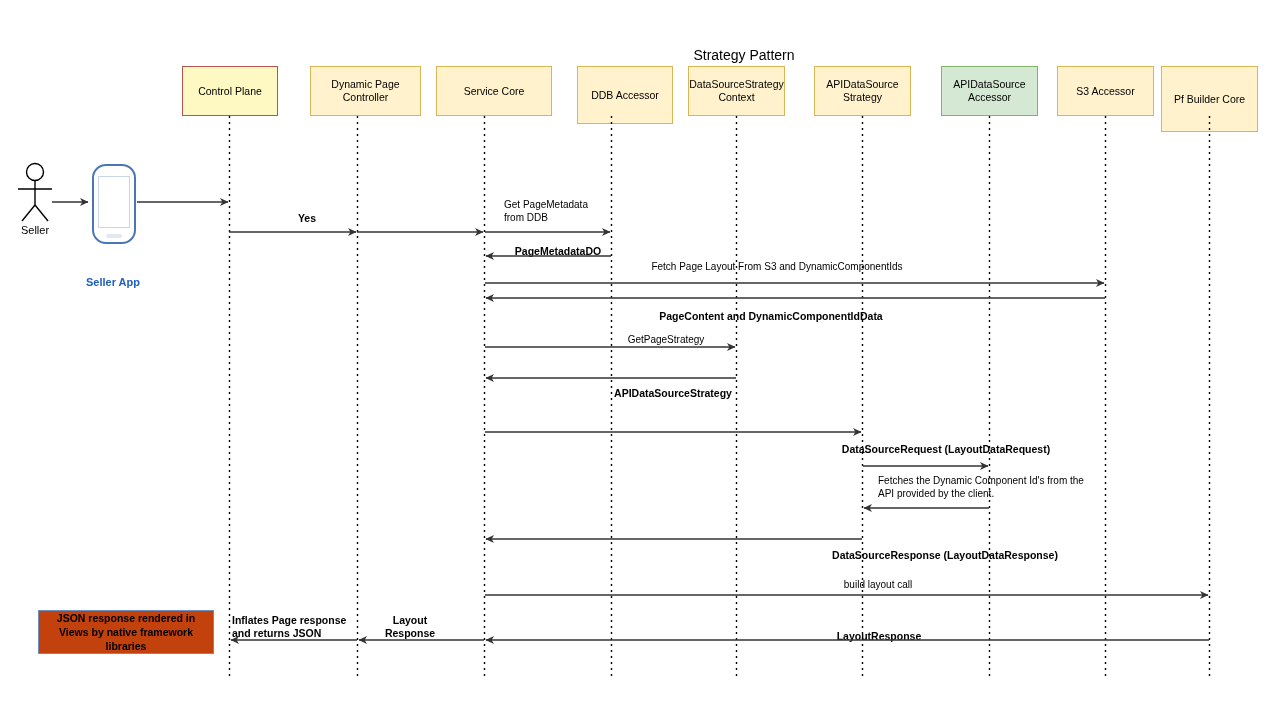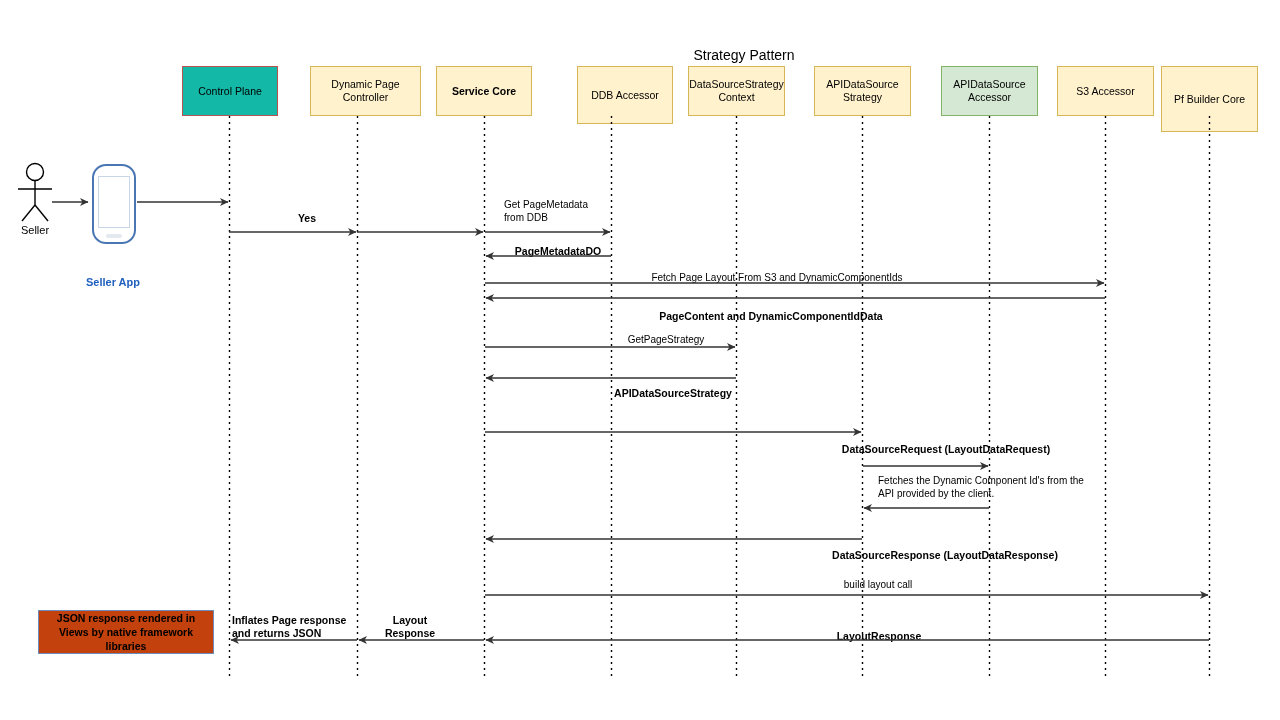--- a/index.html
+++ b/index.html
@@ -34,21 +34,21 @@
     display: flex;
     align-items: center;
     justify-content: center;
     text-align: center;
     font-size: 10.5px;
     line-height: 13px;
     color: #000;
     white-space: pre-line;
   }
   .lifeline-box.pink {
-    background: #14b8a6;
+    background: #fef9c3;
     border-color: #b85450;
   }
   .lifeline-box.green {
     background: #d5e8d4;
     border-color: #82b366;
   }
   .note-box {
     position: absolute;
     box-sizing: border-box;
     border: 1px solid #6c8ebf;
@@ -119,21 +119,21 @@
 </head>
 <body>
 
 <div id="canvas">
 
   <div class="group-title" style="left:664px; top:47px; width:160px;">Strategy Pattern</div>
 
   <div class="lifeline-box pink" style="left:182px; top:66px; width:96px; height:50px;">Control Plane</div>
   <div class="lifeline-box" style="left:310px; top:66px; width:111px; height:50px;">Dynamic Page
 Controller</div>
-  <div class="lifeline-box" style="left:436px; top:66px; width:96px; height:50px;font-weight:bold;">Service Core</div>
+  <div class="lifeline-box" style="left:436px; top:66px; width:116px; height:50px;">Service Core</div>
   <div class="lifeline-box" style="left:563px; top:66px; width:96px; height:58px;margin-left:14px;">DDB Accessor</div>
   <div class="lifeline-box" style="left:688px; top:66px; width:97px; height:50px;">DataSourceStrategy
 Context</div>
   <div class="lifeline-box" style="left:814px; top:66px; width:97px; height:50px;">APIDataSource
 Strategy</div>
   <div class="lifeline-box green" style="left:941px; top:66px; width:97px; height:50px;">APIDataSource
 Accessor</div>
   <div class="lifeline-box" style="left:1057px; top:66px; width:97px; height:50px;">S3 Accessor</div>
   <div class="lifeline-box" style="left:1161px; top:66px; width:97px; height:66px;">Pf Builder Core</div>
 
@@ -147,21 +147,21 @@
   <div class="note-box" style="left:38px; top:610px; width:176px; height:44px;">JSON response rendered in
 Views by native framework libraries</div>
 
   <div class="msg-label bold center" style="left:307px; top:212px;">Yes</div>
 
   <div class="msg-label left" style="left:504px; top:199px; width:130px;">Get PageMetadata
 from DDB</div>
 
   <div class="msg-label bold center" style="left:558px; top:245px;">PageMetadataDO</div>
 
-  <div class="msg-label center" style="left:777px; top:272px;">Fetch Page Layout From S3 and DynamicComponentIds</div>
+  <div class="msg-label center" style="left:777px; top:261px;">Fetch Page Layout From S3 and DynamicComponentIds</div>
 
   <div class="msg-label bold center" style="left:771px; top:310px;">PageContent and DynamicComponentIdData</div>
 
   <div class="msg-label center" style="left:666px; top:334px;">GetPageStrategy</div>
 
   <div class="msg-label bold center" style="left:673px; top:387px;">APIDataSourceStrategy</div>
 
   <div class="msg-label bold center" style="left:946px; top:443px;">DataSourceRequest (LayoutDataRequest)</div>
 
   <div class="msg-label left" style="left:878px; top:475px; width:210px;">Fetches the Dynamic Component Id's from the

